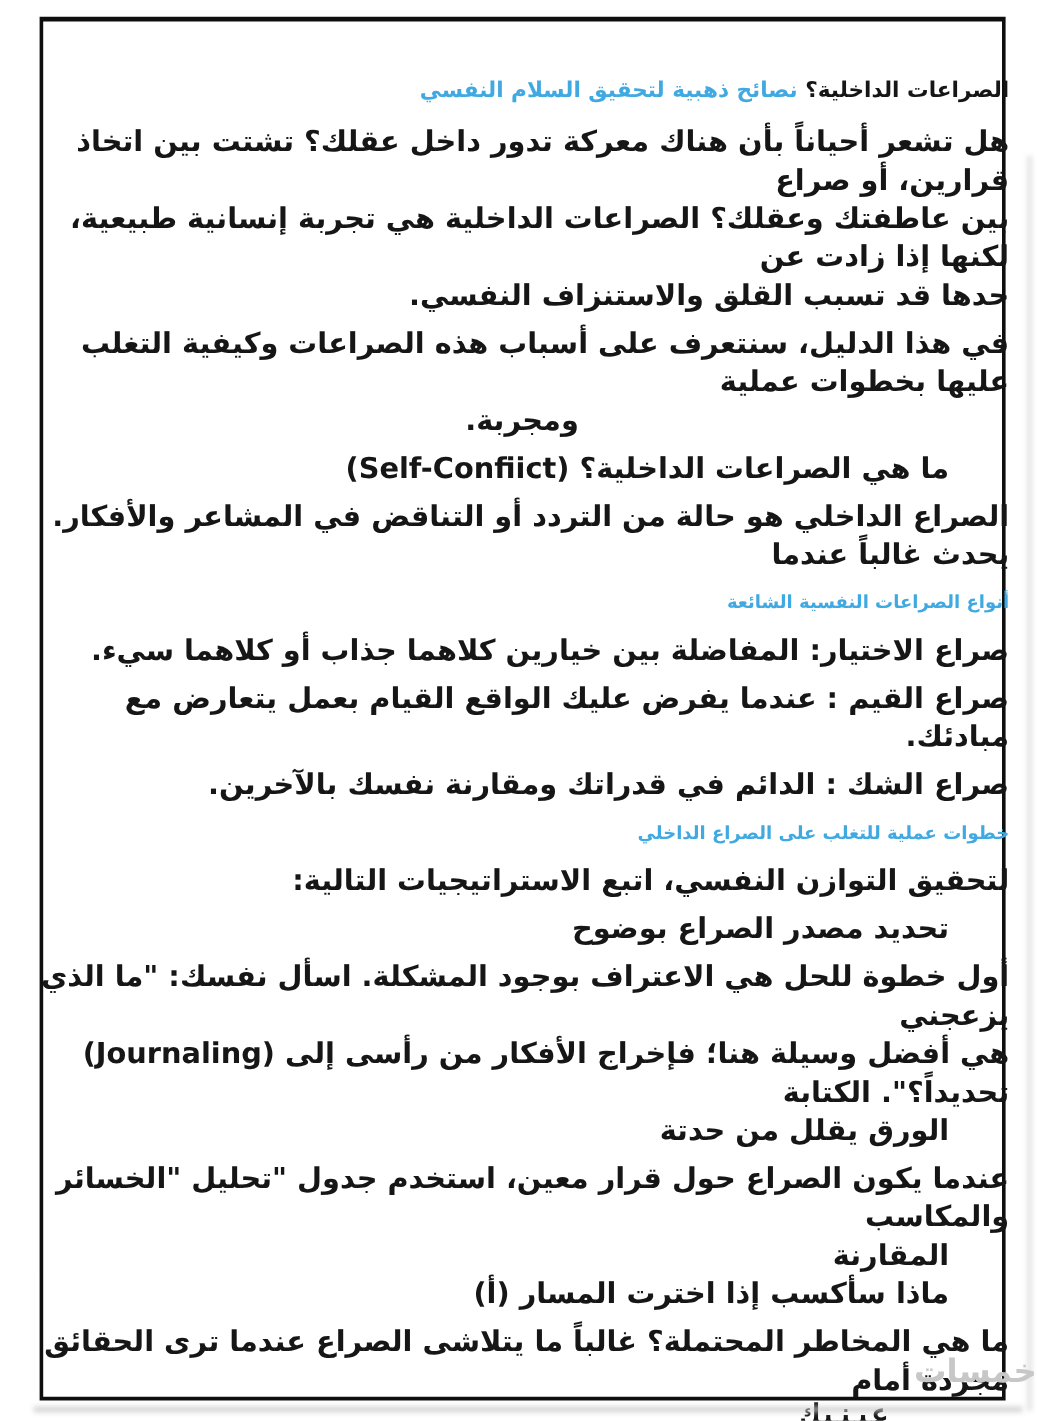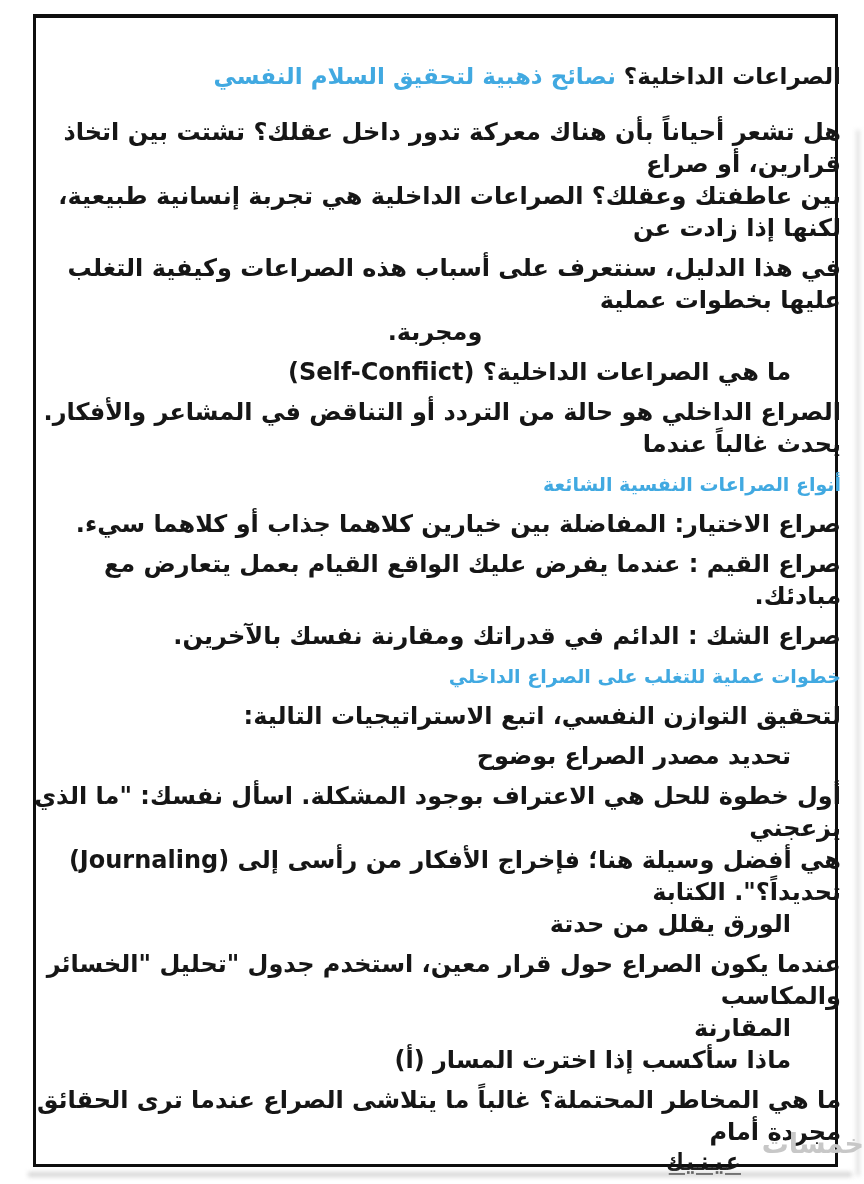--- a/index.html
+++ b/index.html
@@ -53,39 +53,39 @@
     position: absolute;
     left: 0;
     top: 0;
     width: 100%;
     box-sizing: border-box;
     padding: 56px 23px 0 29px;
     direction: rtl;
     color: var(--text-black, #161616);
   }
   .doc-title {
-    margin: 0 0 20px 0;
-    font-size: 23px;
+    margin: 0 0 6px 0;
+    font-size: 18px;
     font-weight: 700;
     line-height: 40px;
     text-align: right;
     letter-spacing: 0;
   }
   .doc-title .t-black { color: var(--text-black, #161616); }
   .doc-title .t-blue  { color: var(--accent-blue, #41a9e1); }
   .block { margin: 0 0 8px 0; }
   .line {
     font-size: 24px;
     font-weight: 700;
     line-height: 32px;
     text-align: right;
   }
   .heading .line {
     color: var(--accent-blue, #41a9e1);
-    font-size: 19px;
+    font-size: 15px;
   }
   .line.center  { text-align: center; }
   .line.indent  { padding-left: 0; padding-right: 50px; }
   .line.indent2 { padding-right: 100px; font-family: Liberation Mono, monospace; }
   .line.u       { text-decoration: underline; text-underline-offset: 3px; }
   .watermark {
     position: absolute;
     left: 0;
     top: 1128px;
     width: 864px;
@@ -108,20 +108,21 @@
 
     <h1 class="doc-title">
       <span class="t-black">الصراعات الداخلية؟</span>
       <span class="t-blue">نصائح ذهبية لتحقيق السلام النفسي</span>
     </h1>
 
     <div>
         <div class="block para">
           <div class="line right">هل تشعر أحياناً بأن هناك معركة تدور داخل عقلك؟ تشتت بين اتخاذ قرارين، أو صراع</div>
           <div class="line right">بين عاطفتك وعقلك؟ الصراعات الداخلية هي تجربة إنسانية طبيعية، لكنها إذا زادت عن</div>
+          <div class="line right">حدها قد تسبب القلق والاستنزاف النفسي.</div>
         </div>
         <div class="block para">
           <div class="line right">في هذا الدليل، سنتعرف على أسباب هذه الصراعات وكيفية التغلب عليها بخطوات عملية</div>
           <div class="line center">ومجربة.</div>
         </div>
         <div class="block para">
           <div class="line indent">ما هي الصراعات الداخلية؟ (Self-Confiict)</div>
         </div>
         <div class="block para">
           <div class="line right">الصراع الداخلي هو حالة من التردد أو التناقض في المشاعر والأفكار. يحدث غالباً عندما</div>

